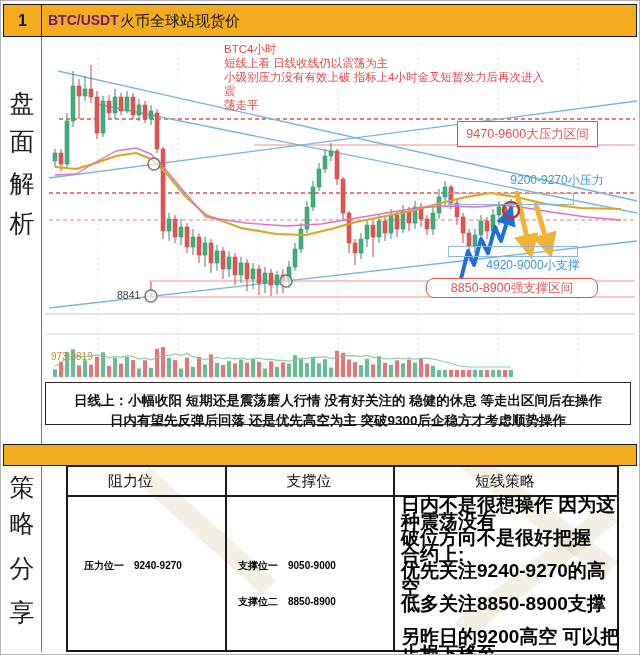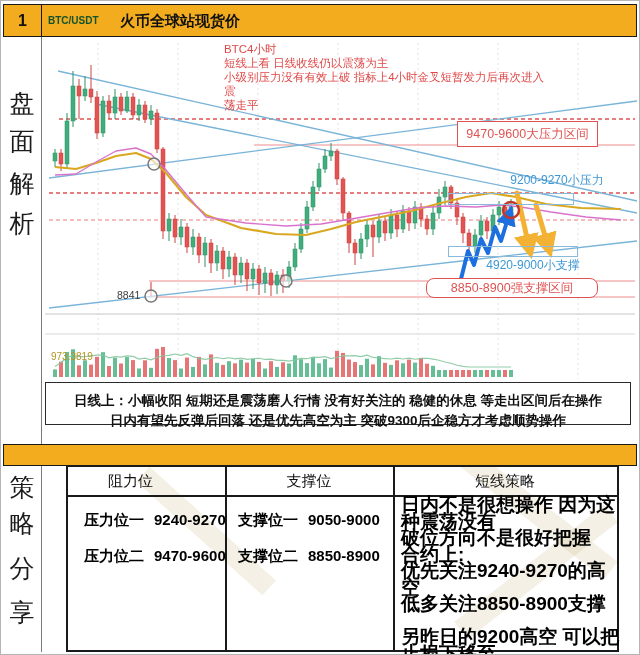--- a/index.html
+++ b/index.html
@@ -1,42 +1,42 @@
 <!DOCTYPE html>
 <html><head>
 <meta charset="utf-8">
 <style>
   html,body{margin:0;padding:0;background:#e8e8e8;}
   .page{position:relative;width:640px;height:655px;background:#fff;font-family:"Liberation Sans",sans-serif;overflow:hidden;border:1px solid #b5b5b5;box-sizing:border-box;}
   .abs{position:absolute;}
   
   .topbar{left:2px;top:3px;width:634px;height:33px;background:#f2ac1d;border:1px solid #1a1a1a;box-sizing:border-box;z-index:4;}
   .topbar .idx{position:absolute;left:0;top:0;width:37px;height:31px;line-height:31px;text-align:center;font-weight:bold;font-size:16px;color:#111;border-right:1px solid #1a1a1a;}
-  .topbar .pair{position:absolute;left:44px;top:0;height:30px;line-height:31px;font-weight:bold;font-size:10px;color:#14532d;}
-  .topbar .mkt{position:absolute;left:116px;top:0;height:31px;line-height:31px;font-weight:bold;font-size:15px;color:#111;}
+  .topbar .pair{position:absolute;left:44px;top:0;height:30px;line-height:31px;font-weight:bold;font-size:14px;color:#701a75;}
+  .topbar .mkt{position:absolute;left:116px;top:0;height:31px;line-height:31px;font-weight:normal;font-size:15px;color:#111;}
   
   .side-divider{left:40px;top:36px;width:1px;height:615px;background:#7a7a7a;z-index:2;}
   .side-char{width:30px;left:6px;text-align:center;font-family:"Liberation Serif",serif;font-size:25px;color:#1c1c1c;z-index:3;}
   
   #chart-svg{position:absolute;left:0;top:0;width:640px;height:655px;z-index:2;pointer-events:none;}
   .note-red{left:223px;top:41px;width:330px;color:#e04848;font-size:11.5px;line-height:14px;white-space:pre-line;z-index:5;}
   .zone-box{box-sizing:border-box;border:1.2px solid #e05252;background:#fff;color:#e05252;text-align:center;font-size:12.5px;z-index:5;}
   .blue-box{box-sizing:border-box;border:1.2px solid #8ab9da;background:transparent;z-index:5;}
   .blue-lbl{color:#3d97d3;font-size:12px;text-align:center;z-index:5;}
   .lbl-8841{left:116px;top:288px;font-size:10.5px;color:#3a3a3a;z-index:5;}
   .lbl-vol{left:50px;top:314px;font-size:10px;color:#b49323;font-family:Liberation Sans, sans-serif;z-index:5;margin-top:36px;}
   .summary{left:44px;top:381px;width:586px;height:43px;border:1.5px solid #2a2a2a;box-sizing:border-box;text-align:center;font-weight:bold;font-size:13.5px;line-height:20px;color:#111;white-space:pre-line;background:#fff;z-index:5;padding-top:8px;}
   
   .midbar{left:2px;top:443px;width:634px;height:22px;background:#f2ac1d;border:1px solid #1a1a1a;box-sizing:border-box;z-index:4;}
   
   .btable{left:65px;top:464px;width:553px;height:187px;border:2px solid #1a1a1a;box-sizing:border-box;background:transparent;z-index:5;}
   .btable .vline{position:absolute;top:0;width:1.5px;height:100%;background:#1a1a1a;}
   .btable .hline{position:absolute;left:0;top:28px;width:100%;height:1.5px;background:#1a1a1a;}
   .th{position:absolute;top:0;height:28px;line-height:28px;text-align:center;font-family:"Liberation Serif",serif;font-size:15px;color:#111;}
-  .lvl-row{position:absolute;font-weight:bold;font-size:15px;color:#000;white-space:nowrap;}
+  .lvl-row{position:absolute;font-weight:bold;font-size:10px;color:#000;white-space:nowrap;margin-top:48px;}
   .lvl-row .rng{margin-left:10px;}
   .strategy{position:absolute;left:329px;top:30px;width:220px;font-weight:bold;font-size:19px;line-height:16.5px;color:#000;white-space:pre-line;padding-left:4px;}
   
   .wm{background:rgba(205,185,135,0.22);z-index:1;}
 </style>
 </head>
 <body>
 
 <div class="page">
 
@@ -359,23 +359,20 @@
     <div class="vline" style="left:325px"></div>
     <div class="hline"></div>
 
     <div class="th" style="left:0;width:125px">阻力位</div>
     <div class="th" style="left:157px;width:168px">支撑位</div>
     <div class="th" style="left:325px;width:224px">短线策略</div>
 
     <div class="lvl-row" style="left:16px;top:44px">
       <span>压力位一</span><span class="rng">9240-9270</span>
     </div>
-    <div class="lvl-row" style="left:16px;top:80px">
-      <span>压力位二</span><span class="rng">9470-9600</span>
-    </div>
     <div class="lvl-row" style="left:170px;top:44px">
       <span>支撑位一</span><span class="rng">9050-9000</span>
     </div>
     <div class="lvl-row" style="left:170px;top:80px">
       <span>支撑位二</span><span class="rng">8850-8900</span>
     </div>
 
     <div class="strategy">日内不是很想操作 因为这种震荡没有
 破位方向不是很好把握
 合约上:

